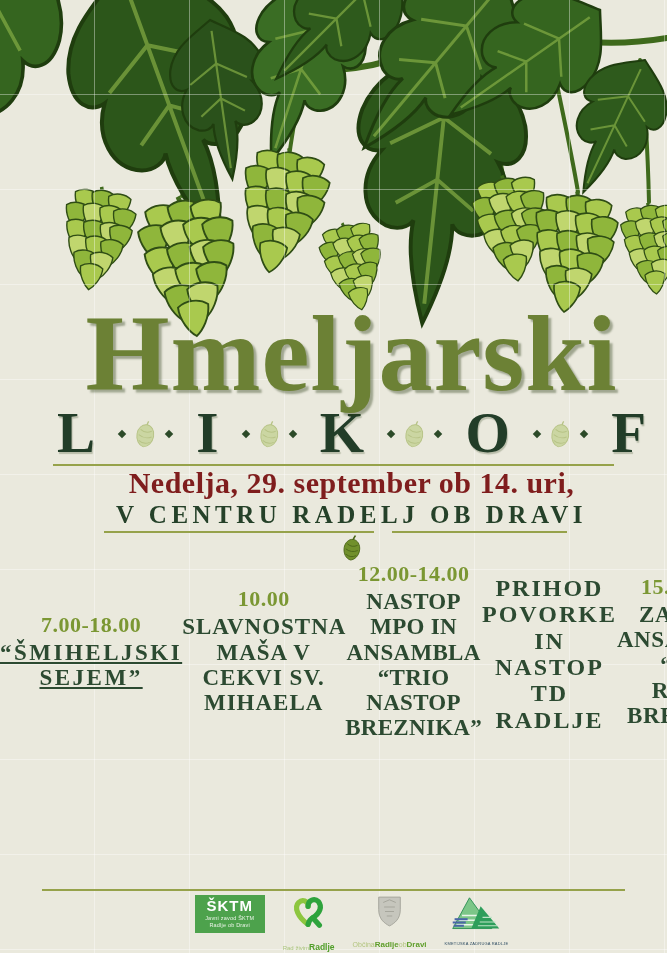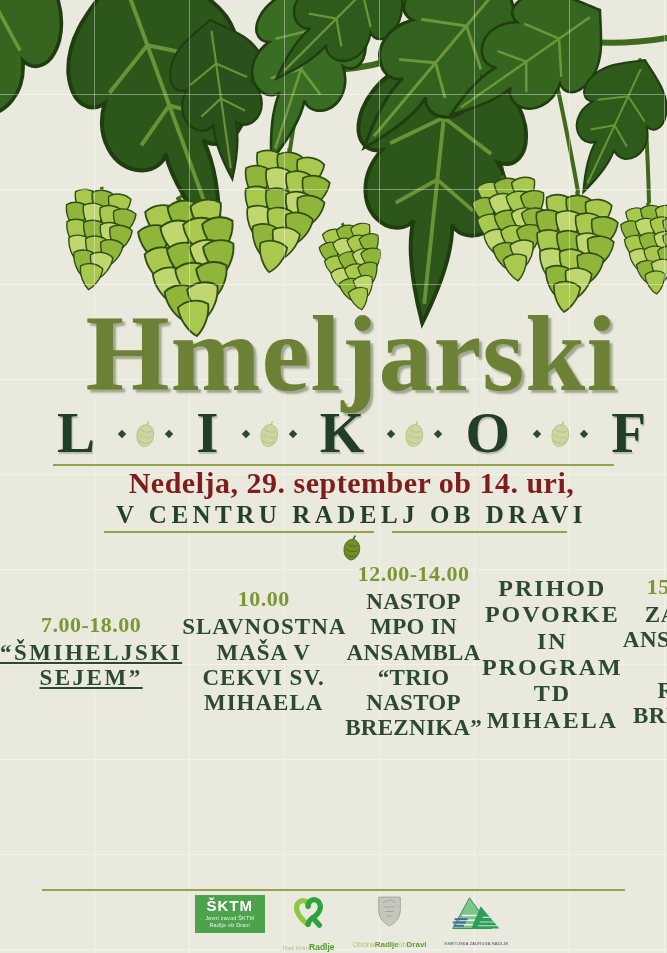--- a/index.html
+++ b/index.html
@@ -222,21 +222,21 @@
 
     <div>
       <div class="sch-time">12.00-14.00</div>
       <div class="sch-title ls03">NASTOP MPO IN ANSAMBLA “TRIO NASTOP BREZNIKA”</div>
     </div>
     <svg class="sepleaf" width="15" height="15" viewBox="0 0 20 20">
       <path d="M4 16 C2 10 6 4 13 3 C15 3 17 3 18 1 C18 4 17 5 16 6 C18 11 14 16 9 17 C7 17 5 17 4 16 Z" fill="#5d7c26"></path>
     </svg>
 
     <div>
-      <div class="sch-title ls20">PRIHOD POVORKE IN PROGRAM TD MIHAELA</div>
+      <div class="sch-title ls20">PRIHOD POVORKE IN NASTOP TD RADLJE</div>
     </div>
     <svg class="sepleaf" width="15" height="15" viewBox="0 0 20 20">
       <path d="M4 16 C2 10 6 4 13 3 C15 3 17 3 18 1 C18 4 17 5 16 6 C18 11 14 16 9 17 C7 17 5 17 4 16 Z" fill="#5d7c26"></path>
     </svg>
 
     <div>
       <div class="sch-time">15.00-19.00</div>
       <div class="sch-title ls05">ZABAVA Z ANSAMBLOM “TRIO RUDIJA BREZNIKA”</div>
     </div>
   </div>

